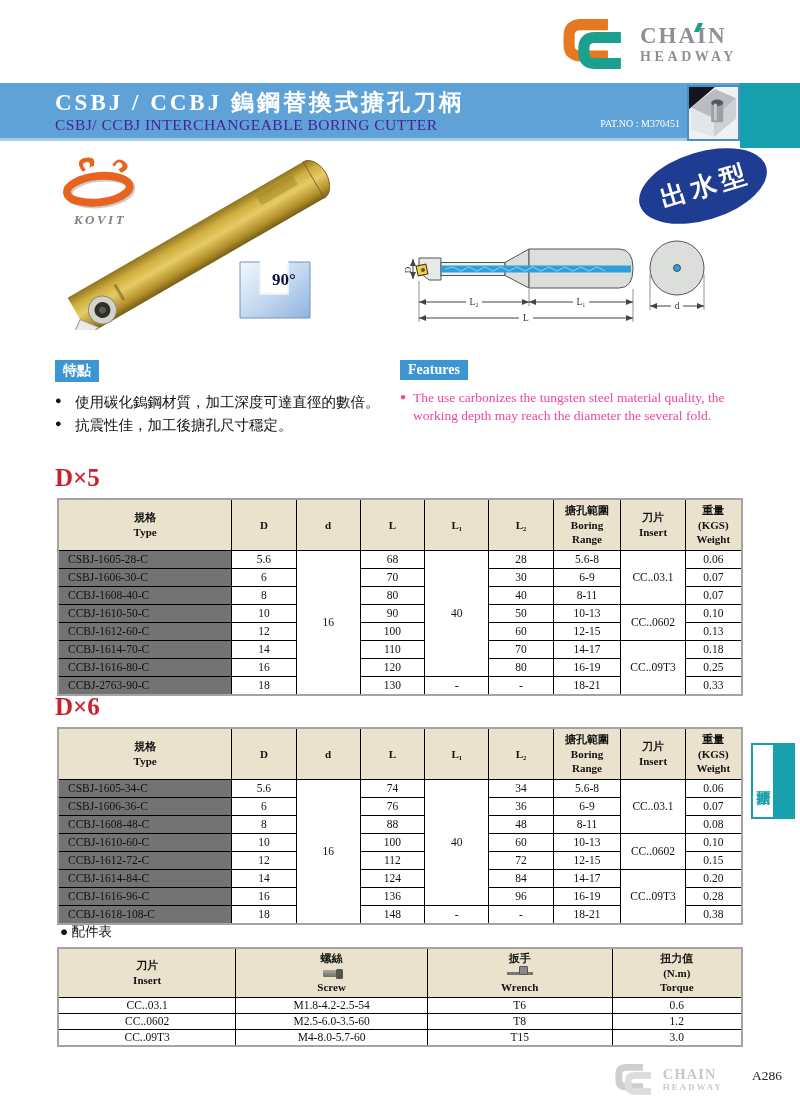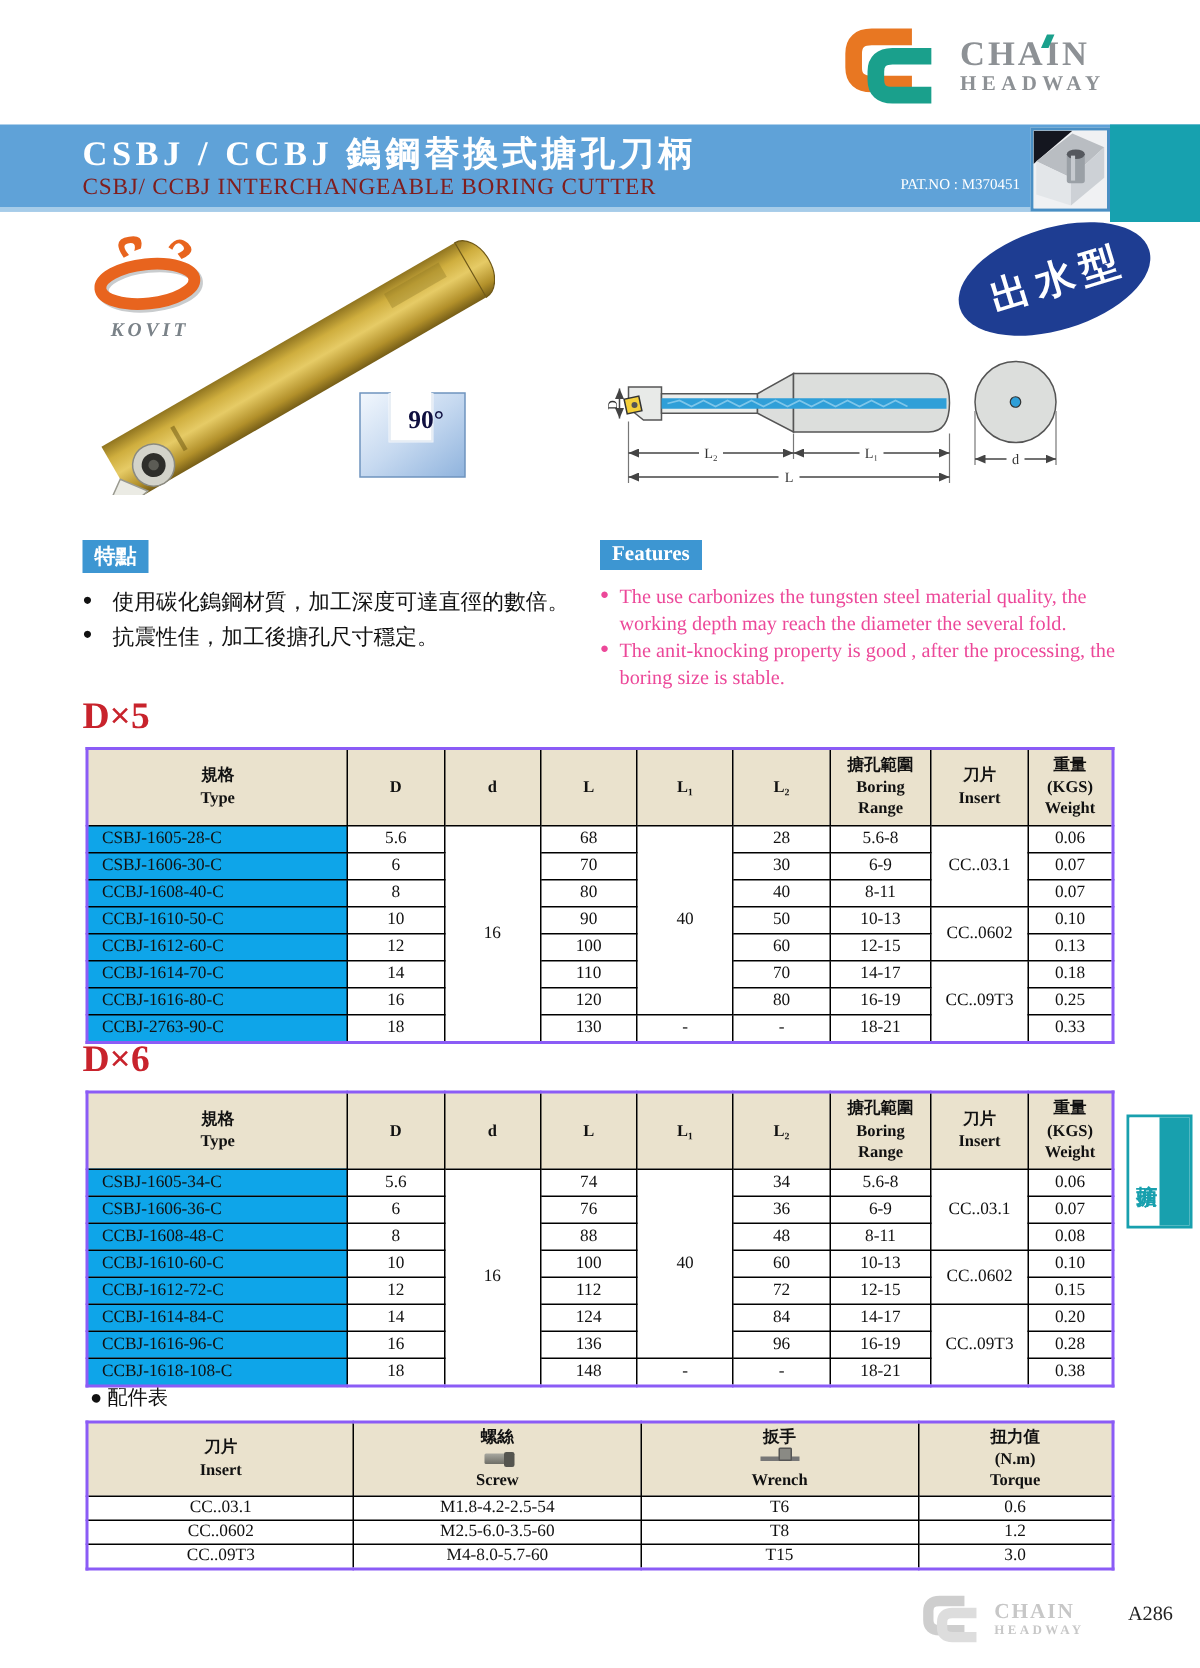--- a/index.html
+++ b/index.html
@@ -10,21 +10,21 @@
   .brand-logo{position:absolute;left:558px;top:12px;width:212px;height:64px;display:flex;align-items:center;}
   .cc-mark{width:74px;height:56px;flex:0 0 auto;}
   .brand-text{margin-left:8px;line-height:1;}
   .brand-line1{font-size:23px;font-weight:bold;color:#8d9195;letter-spacing:2px;position:relative;}
   .brand-line2{font-size:14px;font-weight:bold;color:#8d9195;letter-spacing:3.6px;margin-top:3px;}
   .i-accent{position:absolute;left:56px;top:-1px;width:5px;height:9px;background:#1aa08c;transform:skewX(-24deg);}
 
   
   .title-bar{position:absolute;left:0;top:83px;width:800px;height:58px;background:#5fa2d8;border-bottom:3px solid #a6cce9;box-sizing:border-box;}
   .title-zh{position:absolute;left:55px;top:4px;color:#fff;font-size:23px;font-weight:bold;letter-spacing:3px;white-space:nowrap;}
-  .title-en{position:absolute;left:55px;top:33px;color:#7f1d1d;font-size:15.5px;letter-spacing:0.5px;white-space:nowrap;}
+  .title-en{position:absolute;left:55px;top:33px;color:#4c1d95;font-size:15.5px;letter-spacing:0.5px;white-space:nowrap;}
   .pat-no{position:absolute;right:120px;bottom:9px;color:#fff;font-size:10px;}
   .icon-box{position:absolute;left:687px;top:2px;width:53px;height:56px;border:2px solid #4a8fc4;box-sizing:border-box;background:#f0f1f3;}
   .icon-box svg{display:block;width:100%;height:100%;}
   .teal-block{position:absolute;left:740px;top:83px;width:60px;height:65px;background:#17a1af;}
 
   
   .kovit-logo{position:absolute;left:50px;top:156px;width:100px;height:78px;text-align:center;}
   .kovit-logo svg{width:92px;height:56px;display:block;margin:0 auto;}
   .kovit-label{font-size:13px;font-weight:bold;font-style:italic;color:#7a8288;letter-spacing:2.5px;margin-top:0;}
   .tool-photo{position:absolute;left:62px;top:158px;width:268px;height:172px;}
@@ -42,27 +42,27 @@
   .sec ul{list-style:none;margin:9px 0 0 0;padding:0;}
   .sec-zh li{font-size:14.5px;line-height:1.6;color:#111;padding-left:20px;position:relative;}
   .sec-zh li::before{content:"●";position:absolute;left:0;top:1px;font-size:11px;}
   .sec-en li{font-size:13.5px;line-height:1.3;color:#ec4899;padding-left:13px;position:relative;margin-bottom:1px;}
   .sec-en li::before{content:"●";position:absolute;left:0;top:1px;font-size:10px;}
 
   
   .tbl-title{position:absolute;left:55px;font-size:25px;font-weight:bold;color:#c8232c;}
   .t1{top:464px;} .t2{top:693px;}
   table{border-collapse:collapse;table-layout:fixed;background:#fff;}
-  .spec-table,.acc-table{position:absolute;left:57px;width:686px;border:2px solid #8b5cf6;}
+  .spec-table,.acc-table{position:absolute;left:57px;width:686px;border:2px solid #a3a3a3;}
   .spec1{top:498px;} .spec2{top:727px;} .acc-table{top:947px;}
   th{background:#eae2cd;border:1px solid #000;font-size:11px;font-weight:bold;line-height:1.32;padding:3px 1px;color:#111;}
   td{border:1px solid #000;text-align:center;font-size:11.5px;height:17px;padding:0 2px;color:#111;}
   .acc-table td{height:15px;font-size:11.5px;}
   .acc-table th{padding:2px 1px;}
-  .type-cell{background:#0ea5e9;text-align:left;padding-left:9px;}
+  .type-cell{background:#737373;text-align:left;padding-left:9px;}
   .acc-heading{position:absolute;left:60px;top:923px;font-size:13.5px;color:#111;}
 
   .mini-icon{display:inline-block;vertical-align:middle;position:relative;}
   .screw-icon{width:18px;height:7px;background:linear-gradient(#a8a8a0,#6e6e66);border-radius:1px;margin:1px 0;}
   .screw-icon::before{content:"";position:absolute;right:-2px;top:-1.5px;width:7px;height:10px;background:#55554f;border-radius:1.5px;}
   .wrench-icon{width:26px;height:3px;background:#777;margin:3px 0;}
   .wrench-icon::before{content:"";position:absolute;right:5px;top:-6px;width:7px;height:7px;background:#8a8a84;border:1px solid #555;border-radius:1px;}
 
   
   .side-tab{position:absolute;left:751px;top:743px;width:44px;height:76px;border:2px solid #18a0ae;box-sizing:border-box;display:flex;}
@@ -211,21 +211,20 @@
     <ul>
       <li>使用碳化鎢鋼材質，加工深度可達直徑的數倍。</li>
       <li>抗震性佳，加工後搪孔尺寸穩定。</li>
     </ul>
   </div>
 
   <div class="sec sec-en">
     <span class="sec-label">Features</span>
     <ul>
       <li>The use carbonizes the tungsten steel material quality, the working depth may reach the diameter the several fold.</li>
-      <li>The anit-knocking property is good , after the processing, the boring size is stable.</li>
     </ul>
   </div>
 
   <div class="tbl-title t1">D×5</div>
   <table class="spec-table spec1">
       <colgroup>
         <col style="width: 25.4%;">
         <col style="width: 9.4%;">
         <col style="width: 9.4%;">
         <col style="width: 9.4%;">

